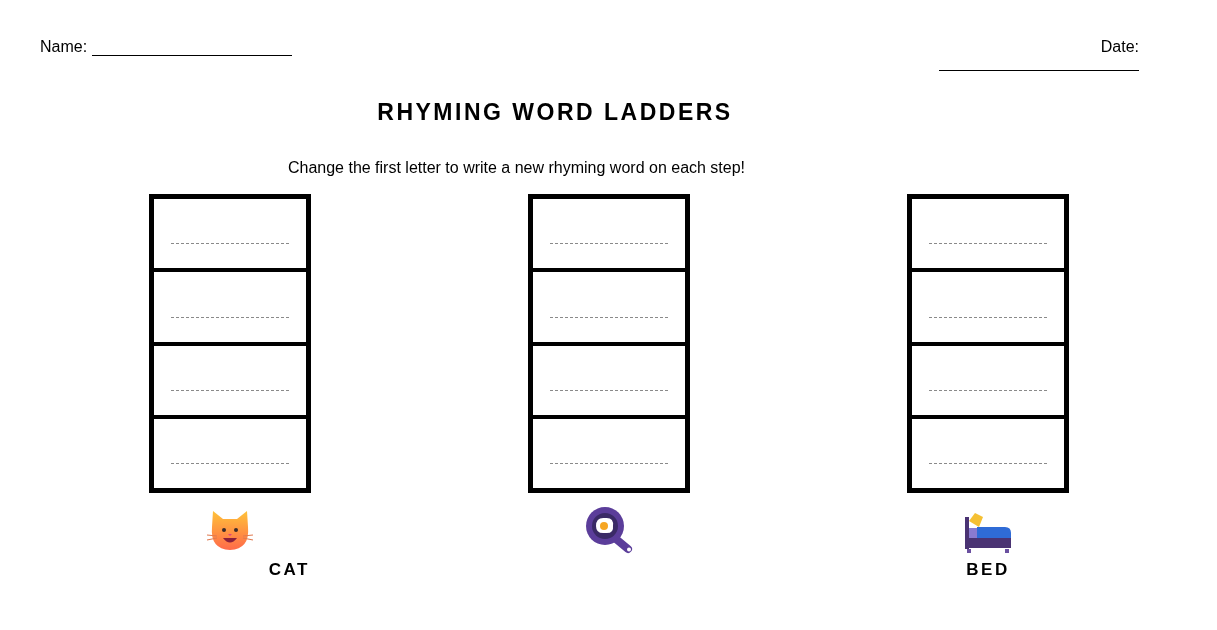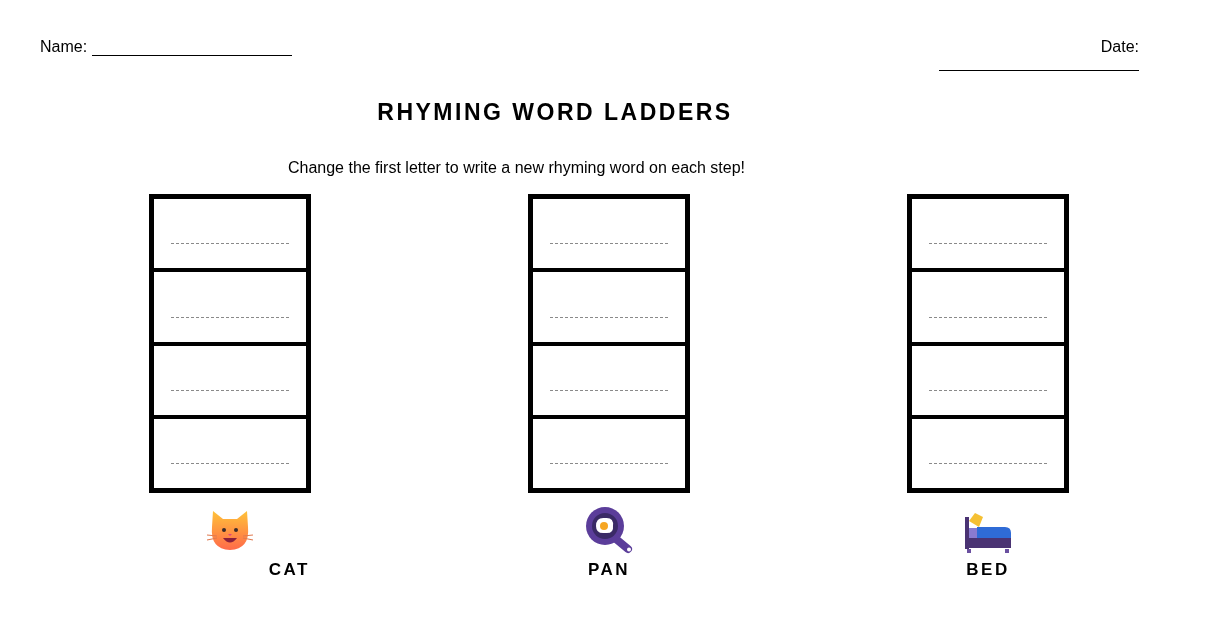--- a/index.html
+++ b/index.html
@@ -81,21 +81,20 @@
 </div>
 <div class="label-group" style="left:529px;">
   <svg class="icon" viewBox="0 0 50 50">
     <path d="M32 34 L44 44" stroke="#5b3d9a" stroke-width="8" stroke-linecap="round"></path>
     <circle cx="45" cy="44.5" r="2" fill="#fff"></circle>
     <circle cx="21" cy="21" r="19" fill="#5b3d9a"></circle>
     <circle cx="21" cy="21" r="13" fill="#3a2a66"></circle>
     <path d="M12 21 Q12 12 21 13 Q30 12 29 21 Q30 29 21 28 Q12 29 12 21 Z" fill="#fff"></path>
     <circle cx="20" cy="21" r="4" fill="#f6a623"></circle>
   </svg>
-  <div class="word">PAN</div>
 </div>
 
 <div class="ladder" style="left:907px;">
   <div class="rung">
       <div class="write-line"></div>
     </div>
   <div class="rung">
       <div class="write-line"></div>
     </div>
   <div class="rung">

